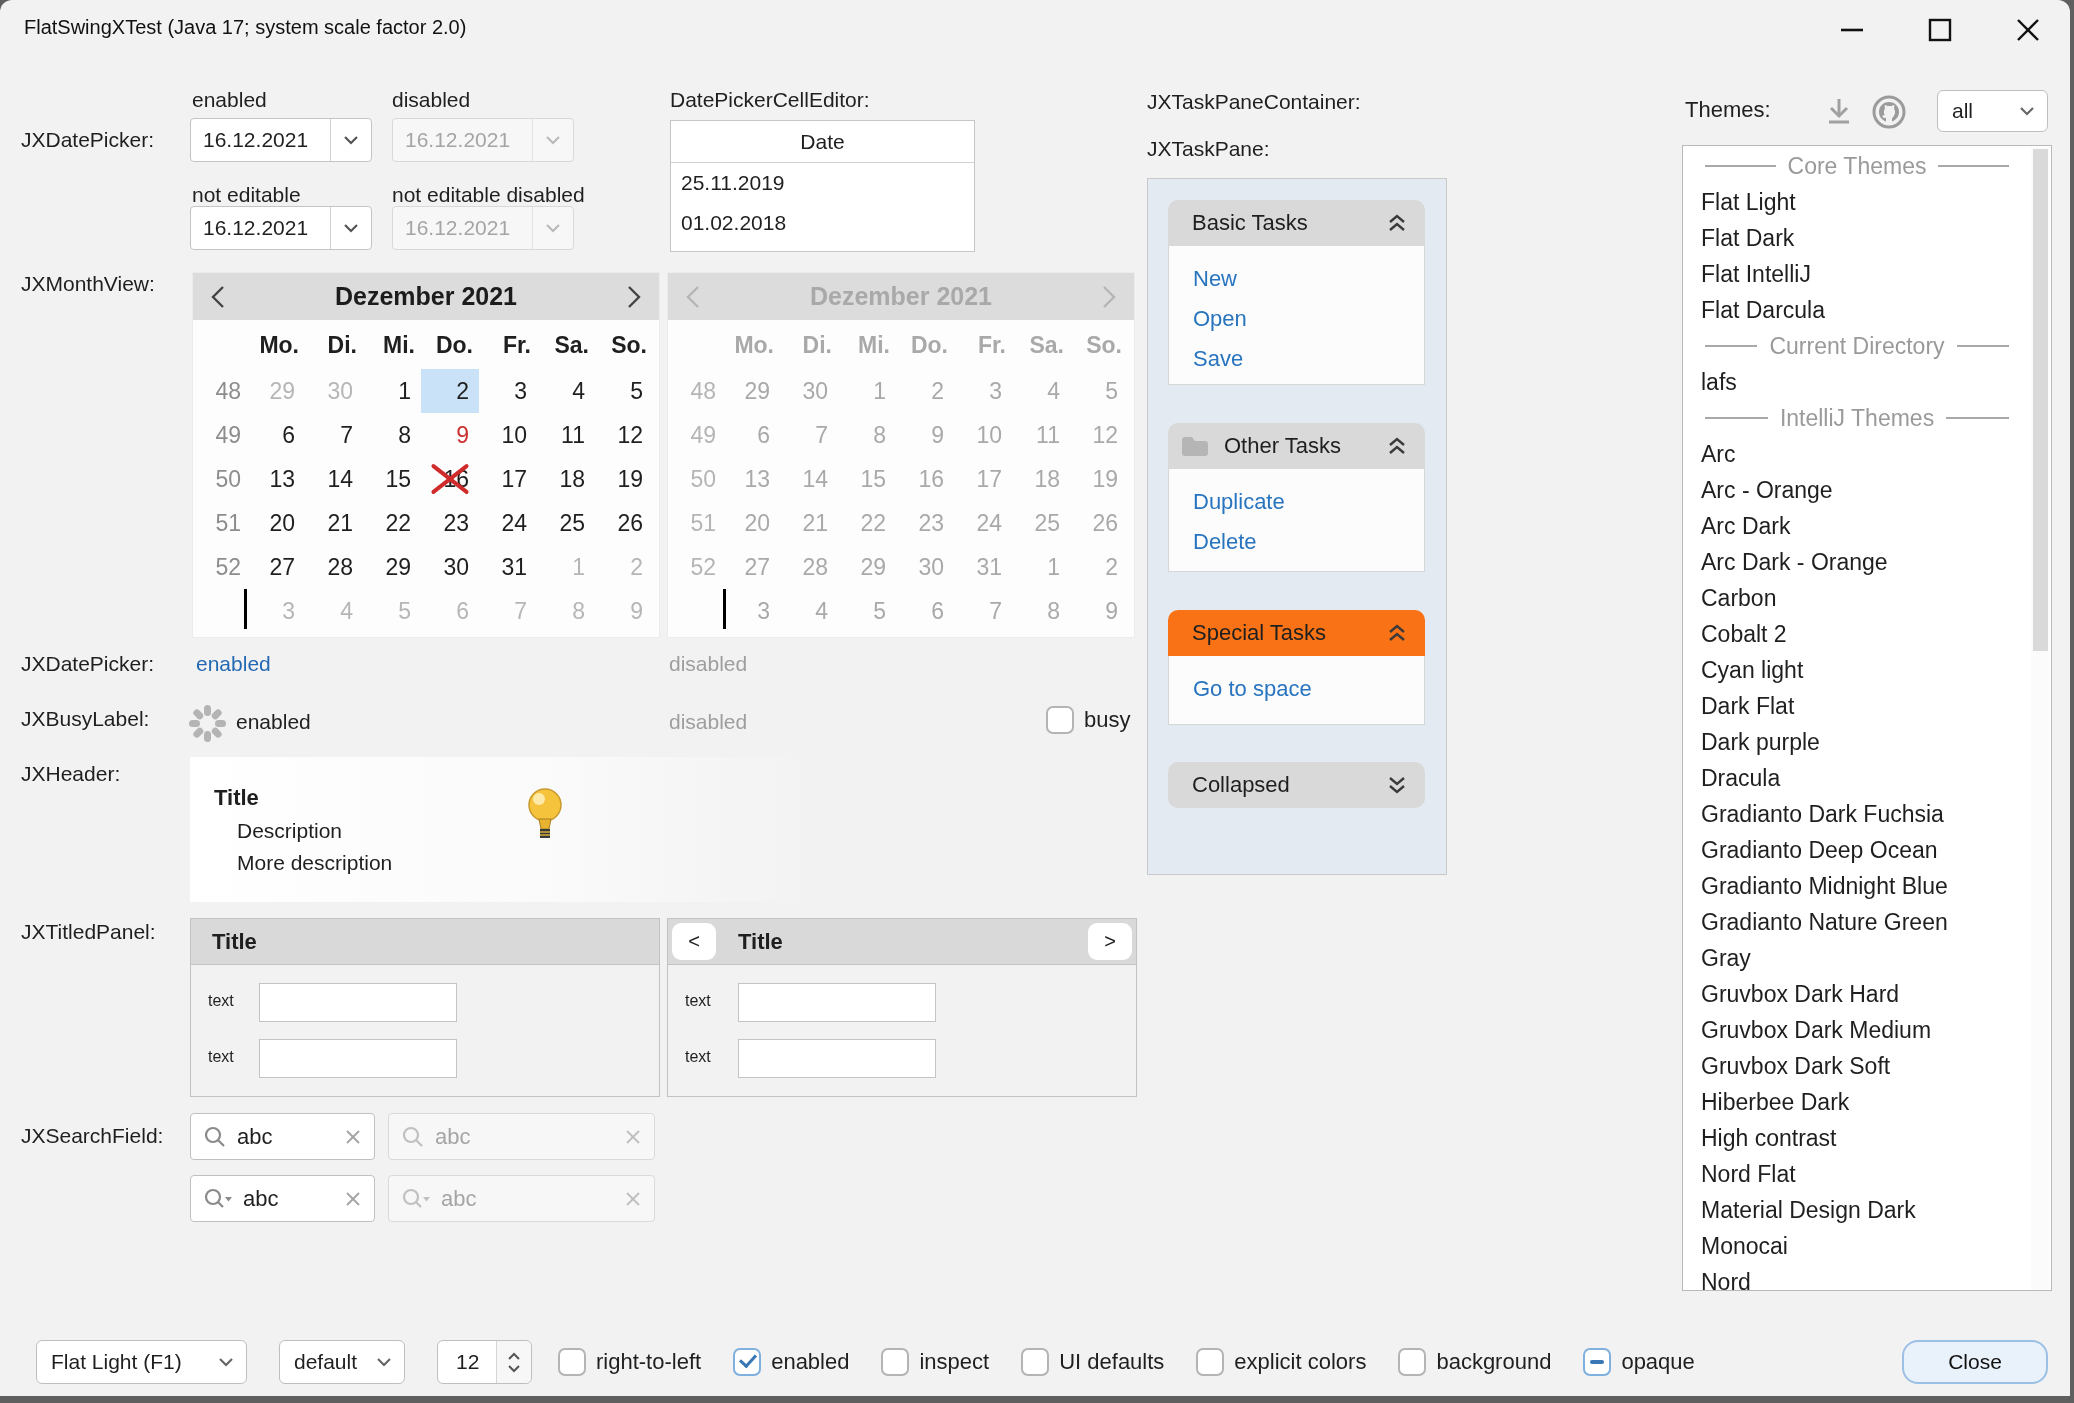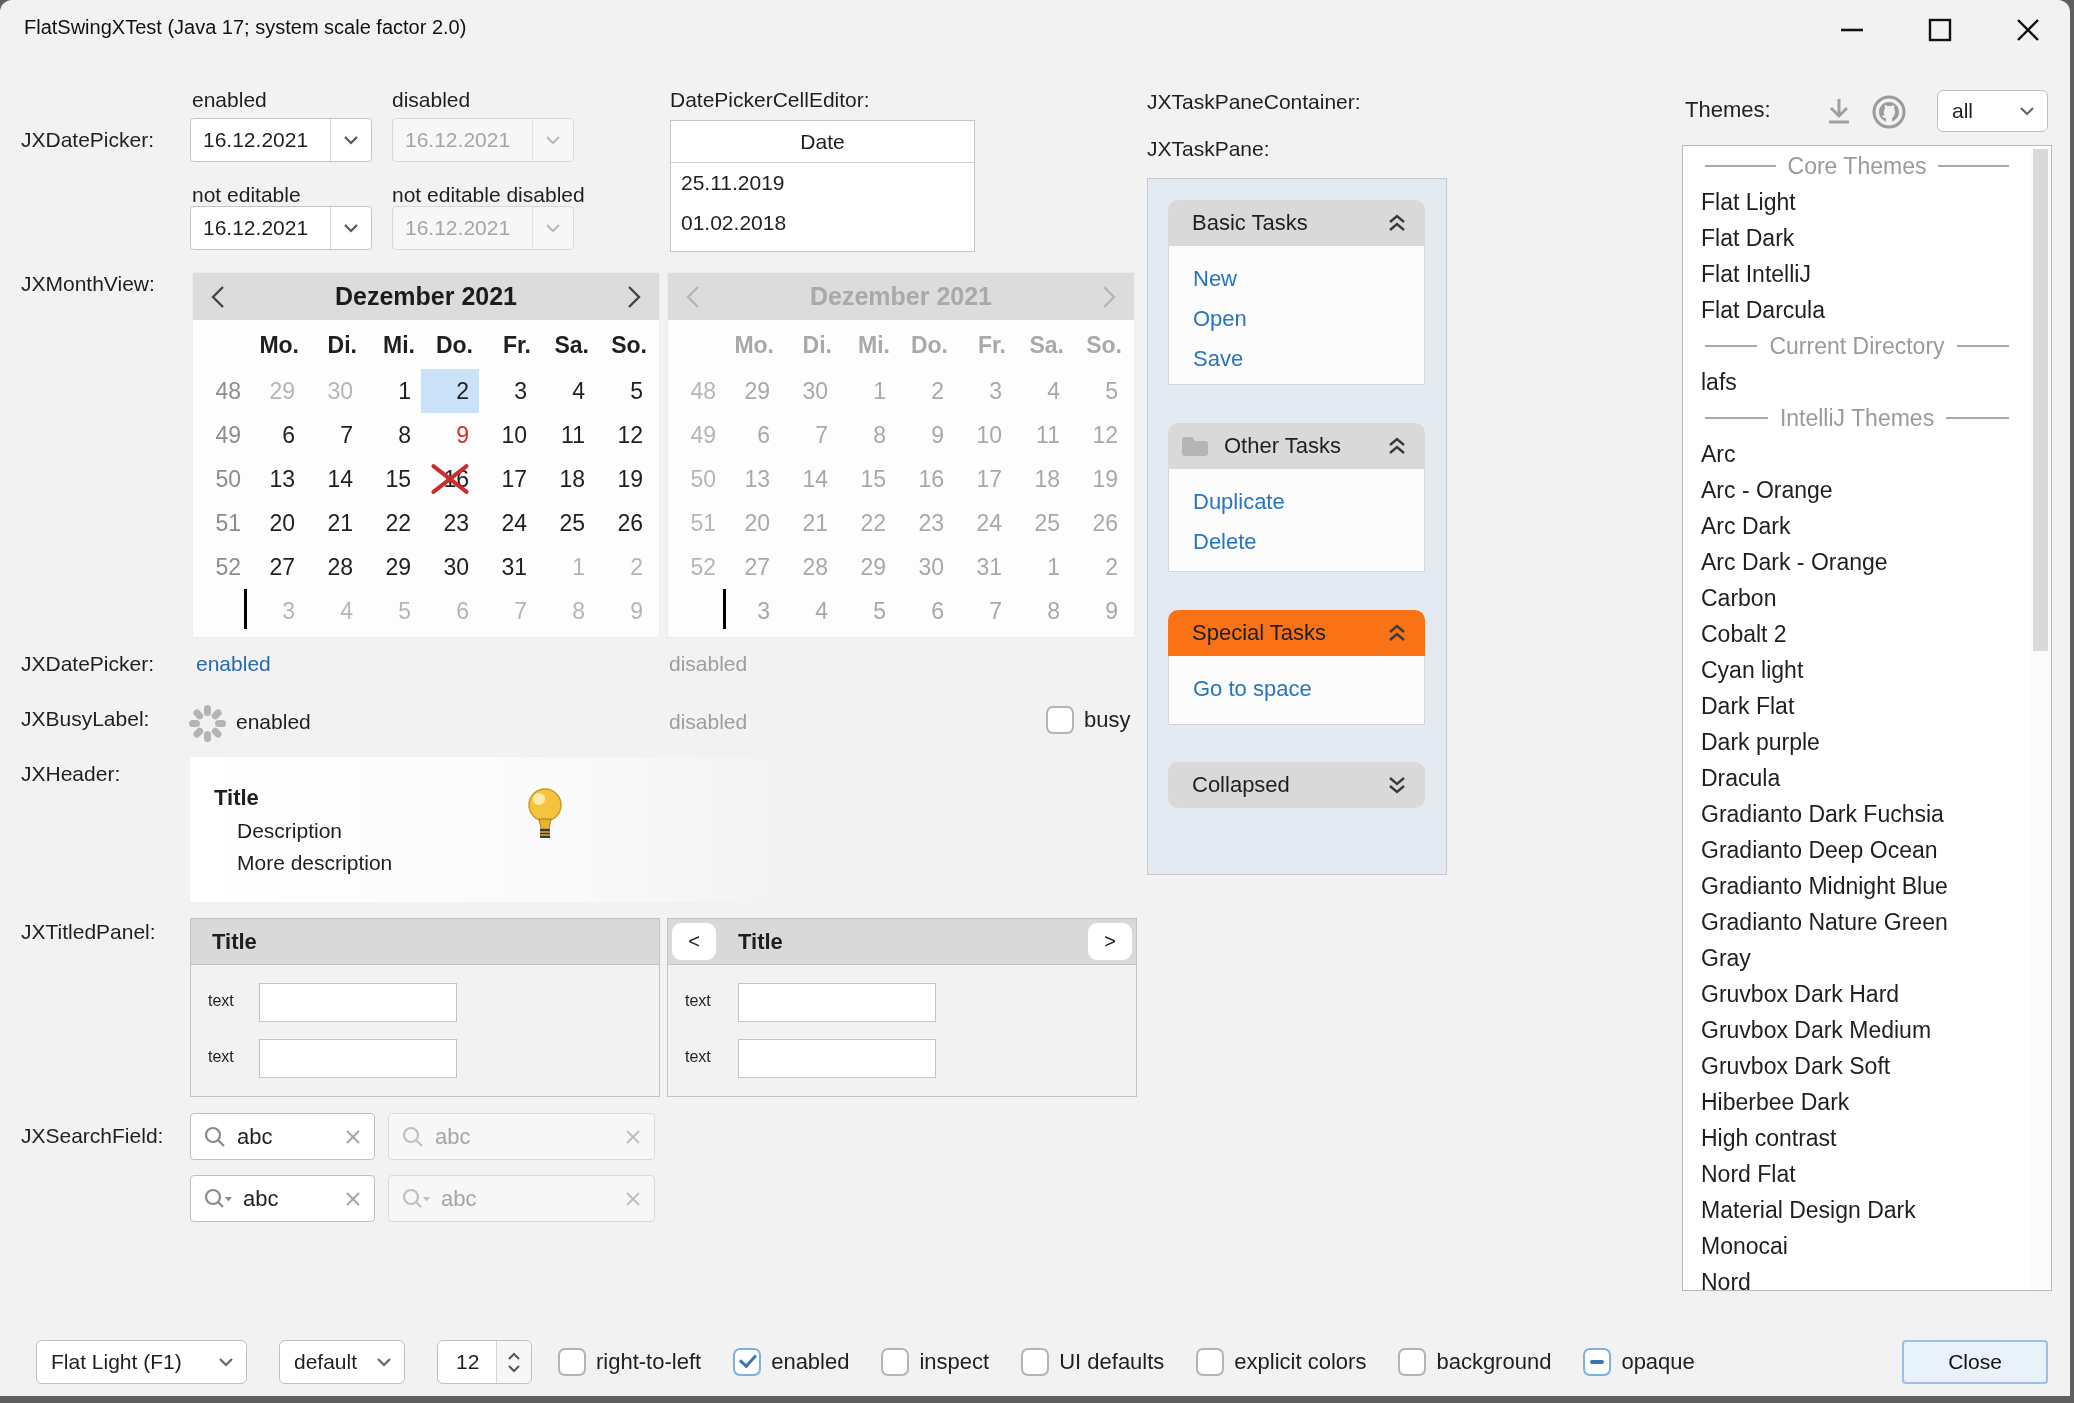--- a/index.html
+++ b/index.html
@@ -97,21 +97,21 @@
   .spinner{position:absolute;height:44px;background:#fff;border:1px solid #bfbfbf;border-radius:6px;display:flex;box-sizing:border-box;}
   .spinner .sval{flex:1;font-size:21px;display:flex;align-items:center;padding-left:18px;}
   .spinner .sbtns{width:34px;border-left:1px solid #d6d6d6;display:flex;flex-direction:column;align-items:center;justify-content:center;background:#f7f7f7;border-radius:0 6px 6px 0;}
   
   .cbx{display:flex;align-items:center;gap:10px;font-size:22px;white-space:nowrap;}
   .cbx .box{position:relative;width:28px;height:28px;border:2px solid #b4b4b4;border-radius:7px;background:#fff;box-sizing:border-box;}
   .cbx.checked .box{border-color:#7fb0de;}
   .cbx.checked .box::after{content:"";position:absolute;left:5px;top:4px;width:13px;height:7px;border-left:3px solid #3876b4;border-bottom:3px solid #3876b4;transform:rotate(-48deg);}
   .cbx.indeterminate .box{border-color:#7fb0de;}
   .cbx.indeterminate .box::after{content:"";position:absolute;left:5px;top:10px;width:14px;height:4px;background:#3876b4;border-radius:2px;}
-  #close-btn{position:absolute;left:1902px;top:1340px;width:146px;height:44px;background:#e9f1fa;border:2px solid #9cc0e5;border-radius:4px;font-size:21px;font-family:inherit;color:#111;}
+  #close-btn{position:absolute;left:1902px;top:1340px;width:146px;height:44px;background:#e9f1fa;border:2px solid #9cc0e5;border-radius:16px;font-size:21px;font-family:inherit;color:#111;}
   #bottom-checks{position:absolute;left:558px;top:1343px;display:flex;gap:32px;align-items:center;height:38px;}
 </style>
 </head>
 <body>
 
 <div id="win">
 
   <div class="abs" id="titlebar">
     <div class="abs" id="title-text">FlatSwingXTest (Java 17;  system scale factor 2.0)</div>
     <div class="abs winbtn" style="left:1828px;">

